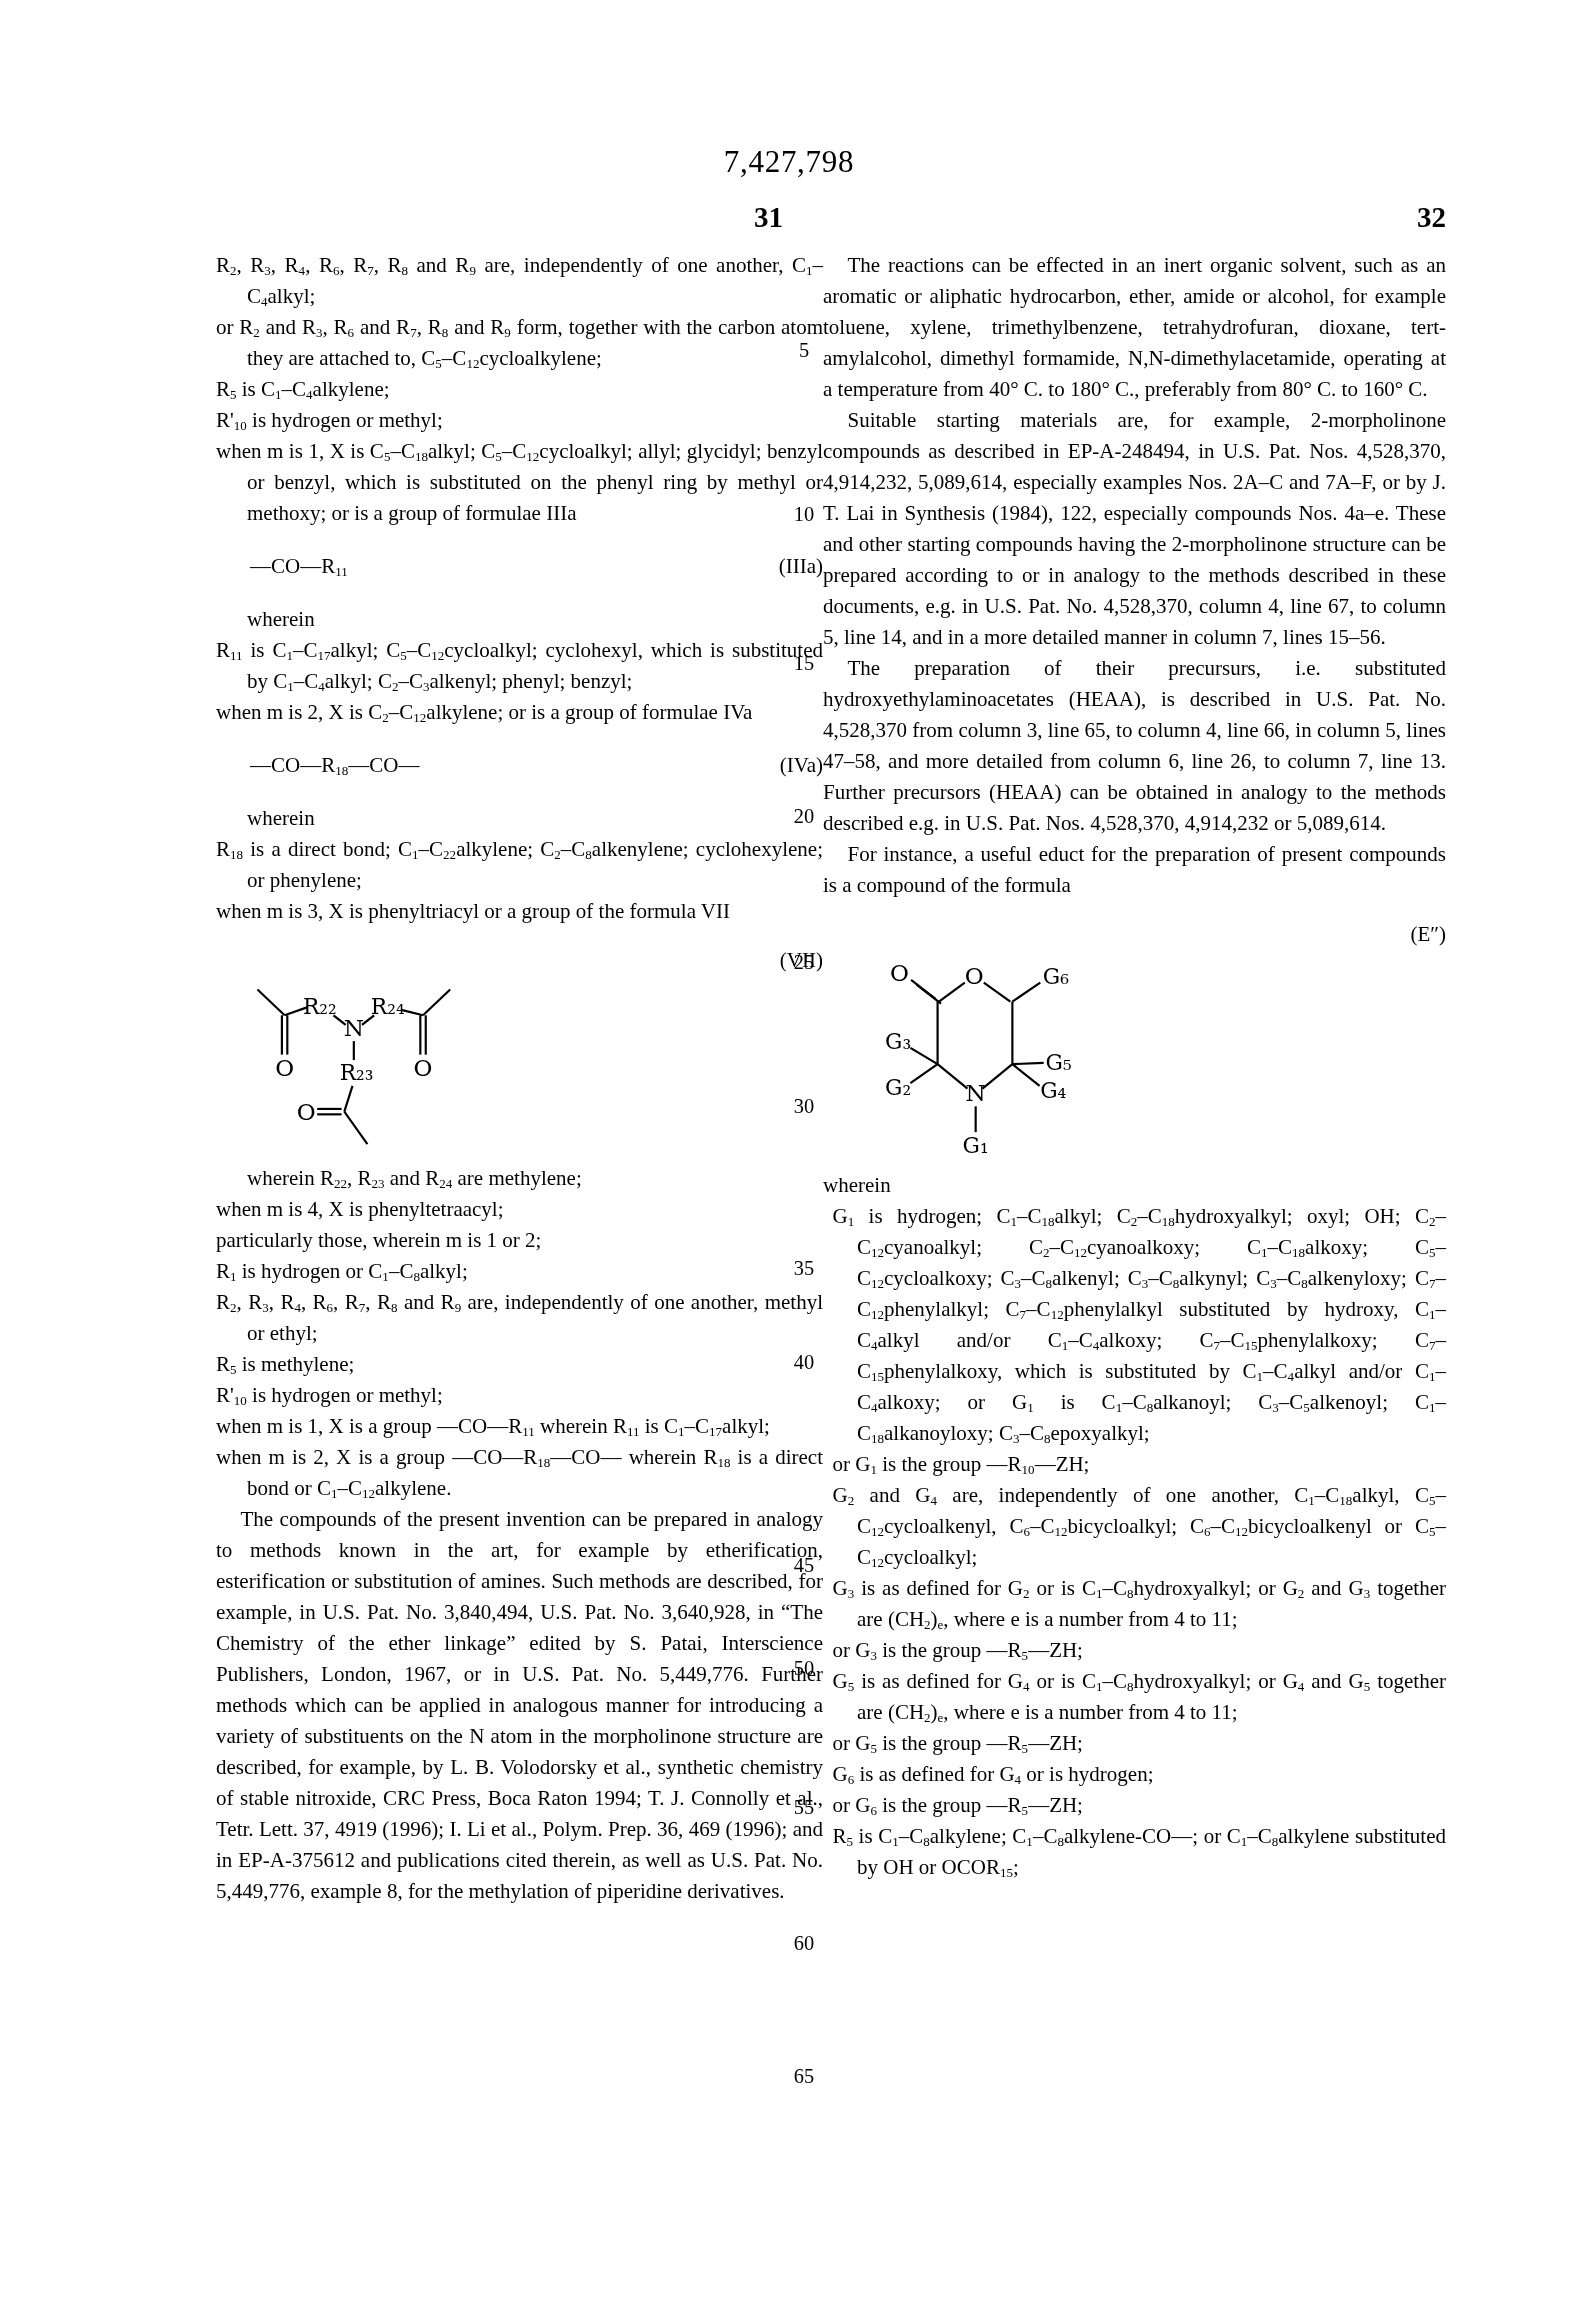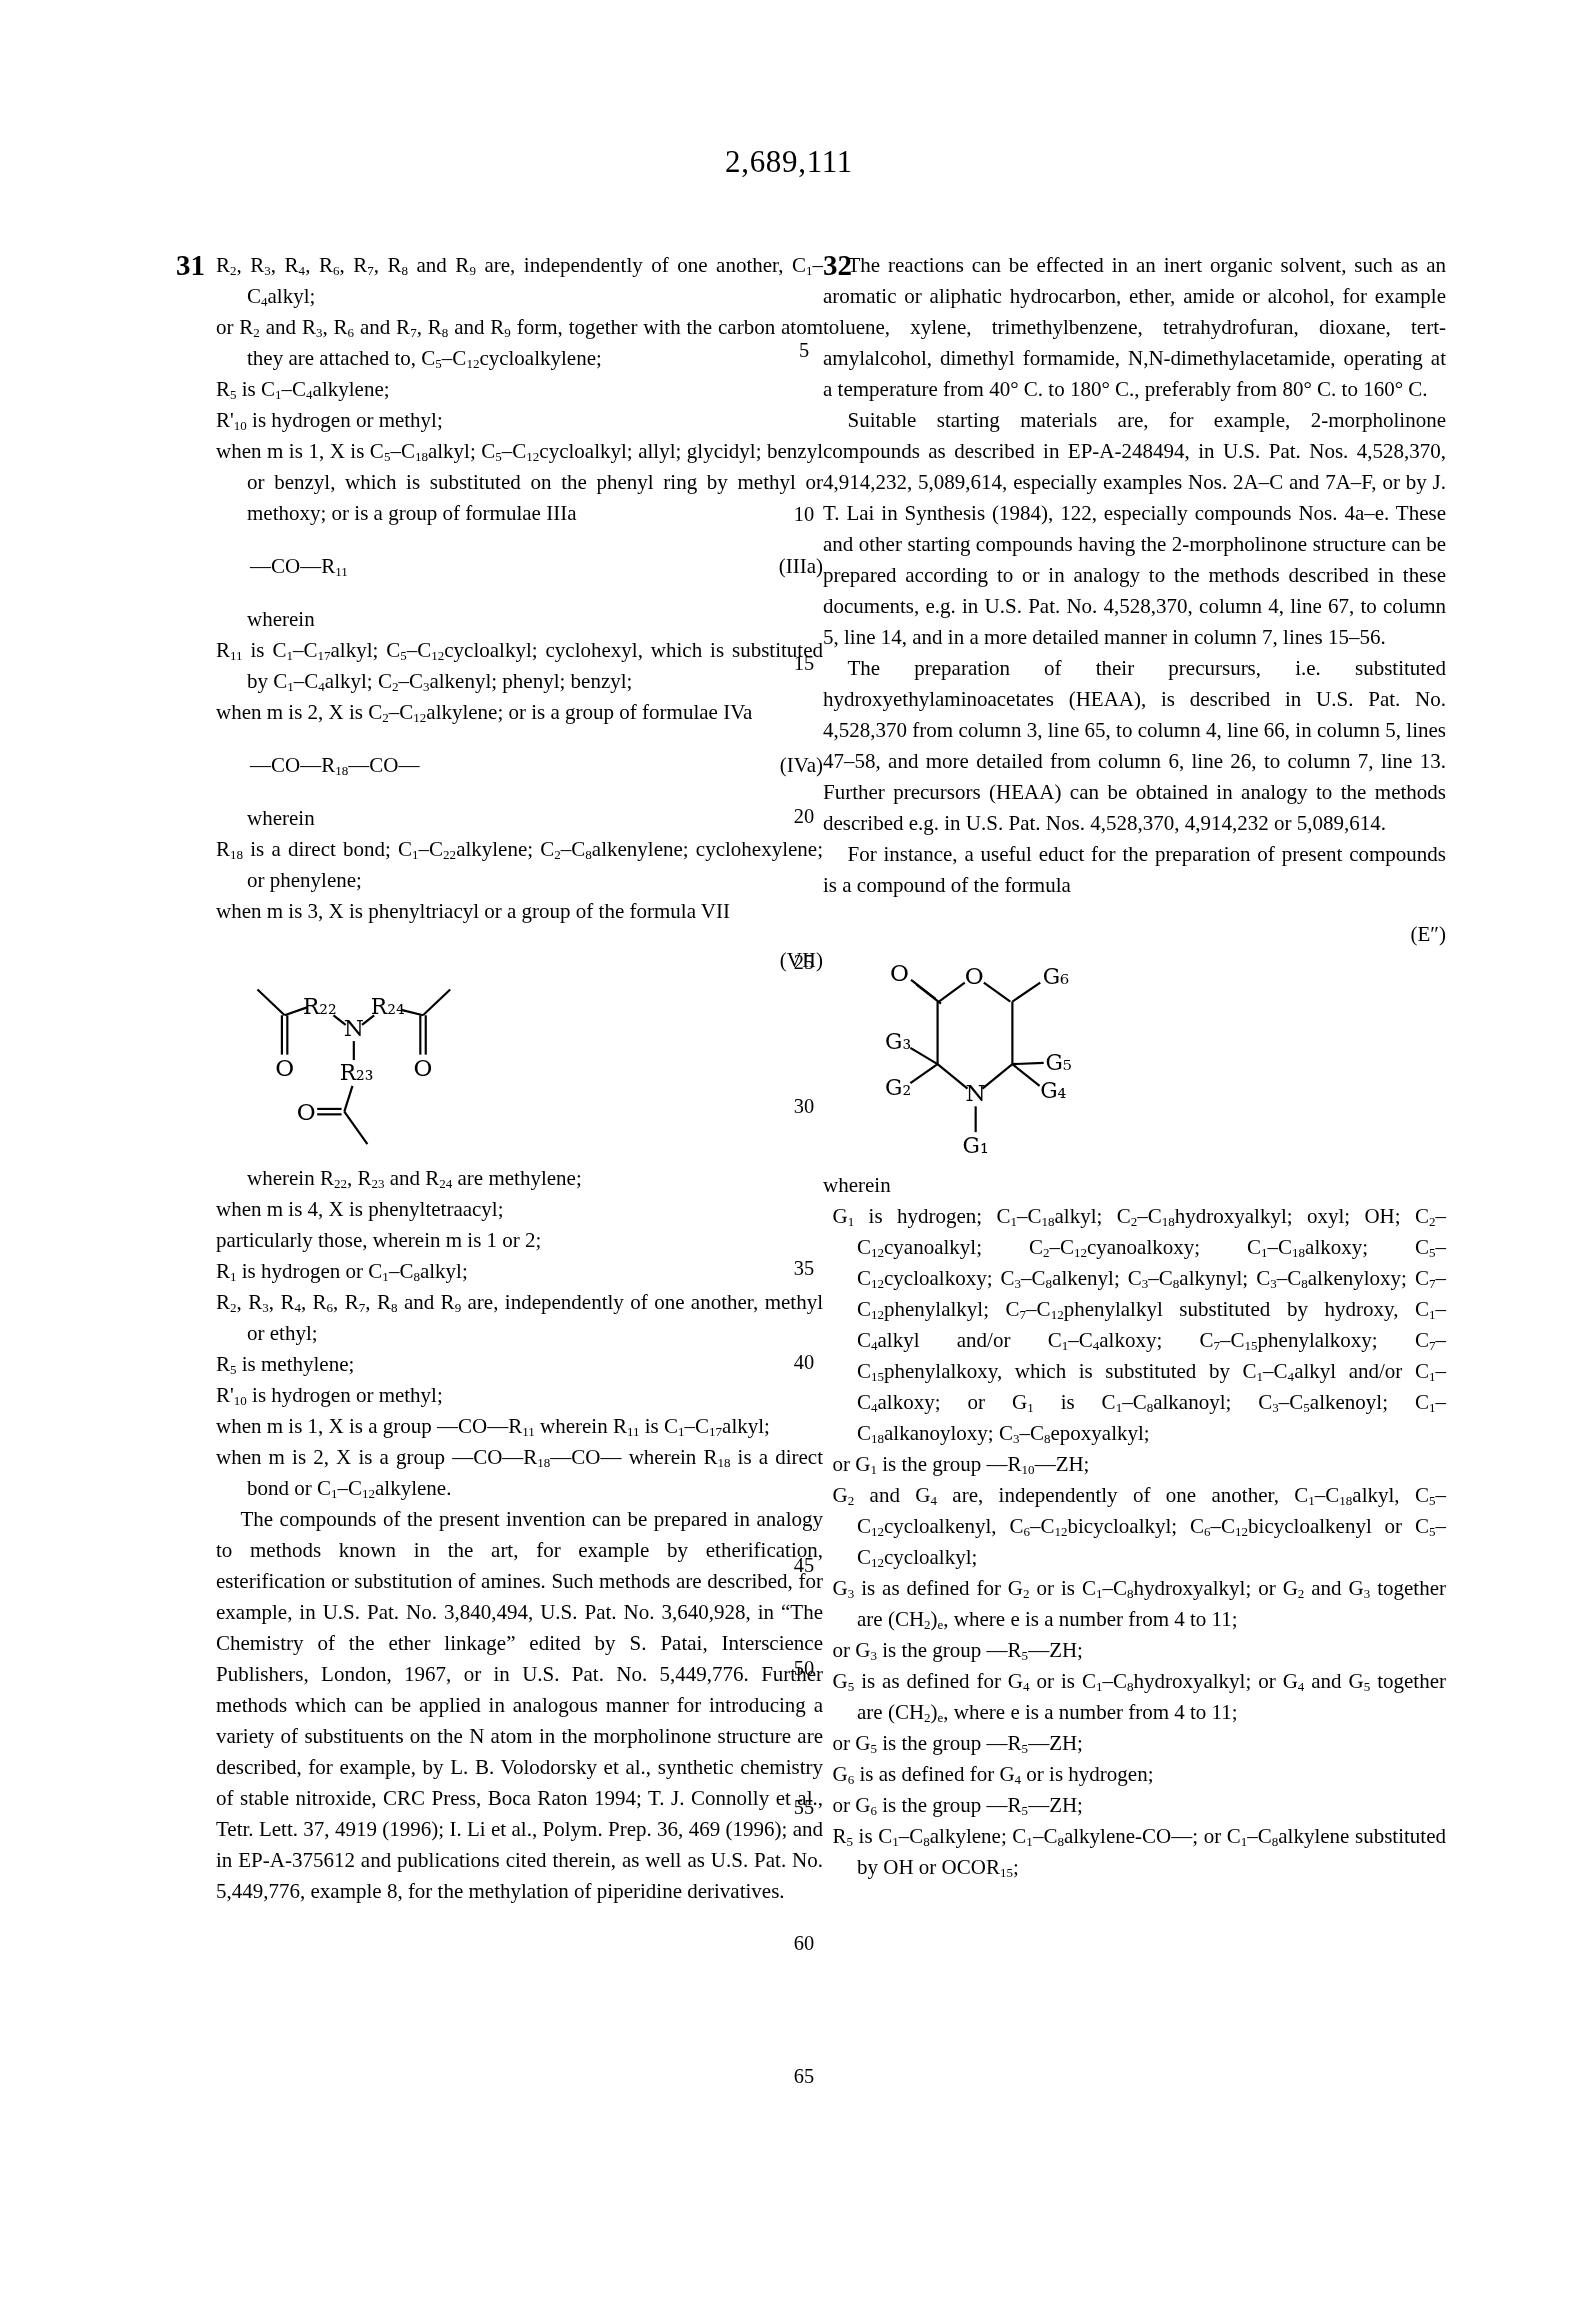--- a/index.html
+++ b/index.html
@@ -5,21 +5,21 @@
   html,body { margin:0; padding:0; background:#e8e8e8; }
   .page {
     position:relative; width:1578px; height:2319px; background:#ffffff;
     font-family:"Liberation Serif", serif; color:#000;
     overflow:hidden;
   }
   .patent-number {
     position:absolute; top:144px; left:0; width:1578px;
     text-align:center; font-size:31px; letter-spacing:0.7px;
   }
-  .col-number { position:absolute; top:201px; font-size:29px; font-weight:bold; text-align:left;margin-top:48px; }
+  .col-number { position:absolute; top:201px; font-size:29px; font-weight:bold; text-align:right; }
   .col-number.left  { left:176px;  width:607px; }
   .col-number.right { left:823px; width:623px; }
 
   .column {
     position:absolute; top:250px; font-size:21px; line-height:31px;
     text-align:justify; text-justify:inter-word;
   }
   .column.left  { left:176px;  width:607px;margin-left:40px; }
   .column.right { left:823px; width:623px; }
 
@@ -52,21 +52,21 @@
   .gutter-num {
     position:absolute; left:0; width:44px; text-align:center;
     font-size:20.4px; line-height:23px;
   }
 </style>
 </head>
 <body>
 
 <div class="page">
 
-  <div class="patent-number">2,689,111</div>
+  <div class="patent-number">7,427,798</div>
   <div class="col-number left">31</div>
   <div class="col-number right">32</div>
 
   <div class="gutter">
       <div class="gutter-num" style="top: 339px;">5</div>
       <div class="gutter-num" style="top: 503px;">10</div>
       <div class="gutter-num" style="top: 652px;">15</div>
       <div class="gutter-num" style="top: 805px;">20</div>
       <div class="gutter-num" style="top: 951px;">25</div>
       <div class="gutter-num" style="top: 1095px;">30</div>

